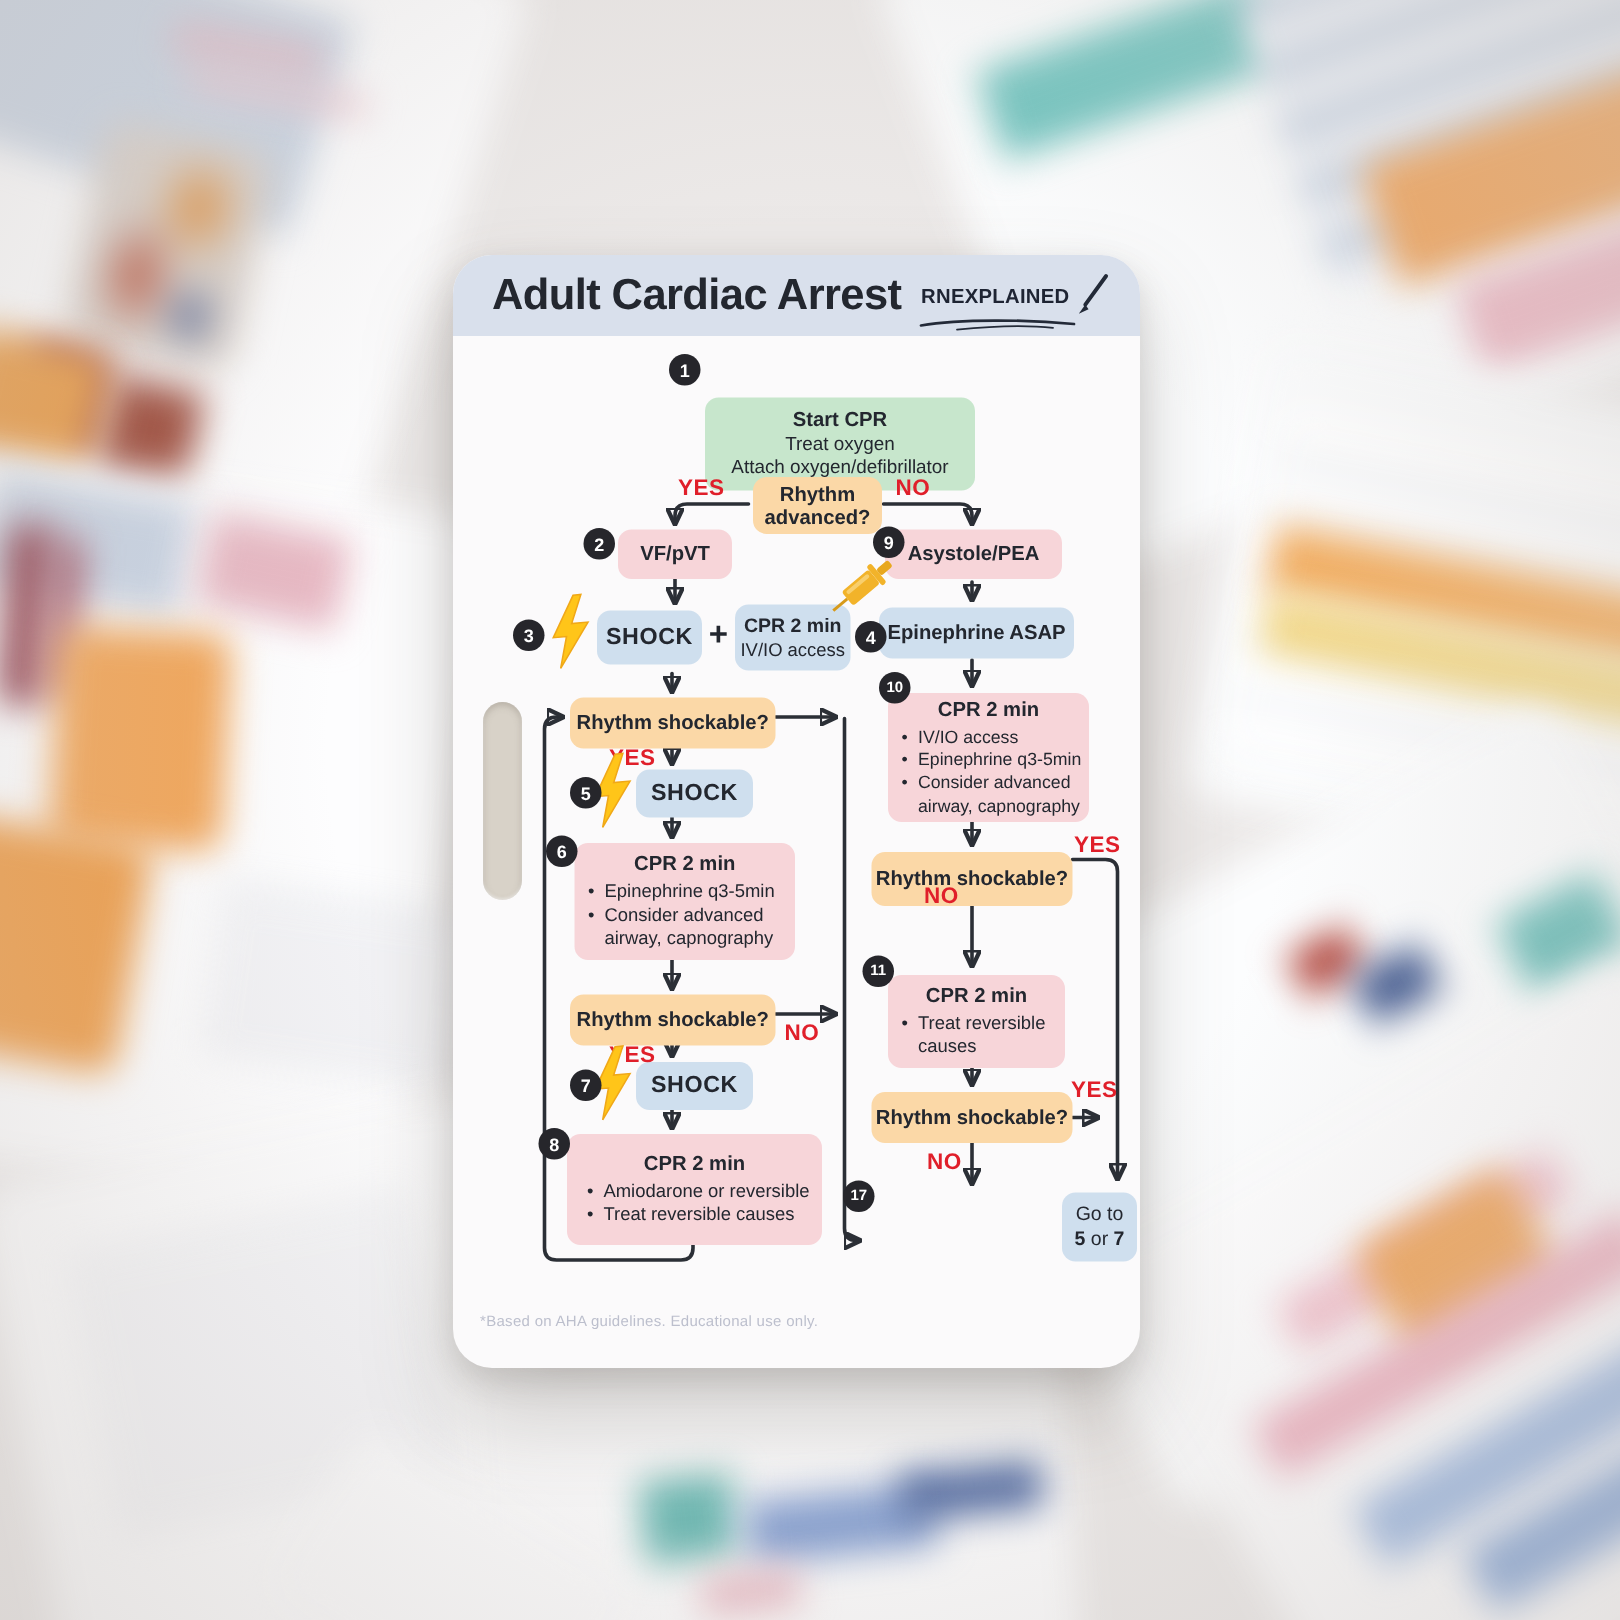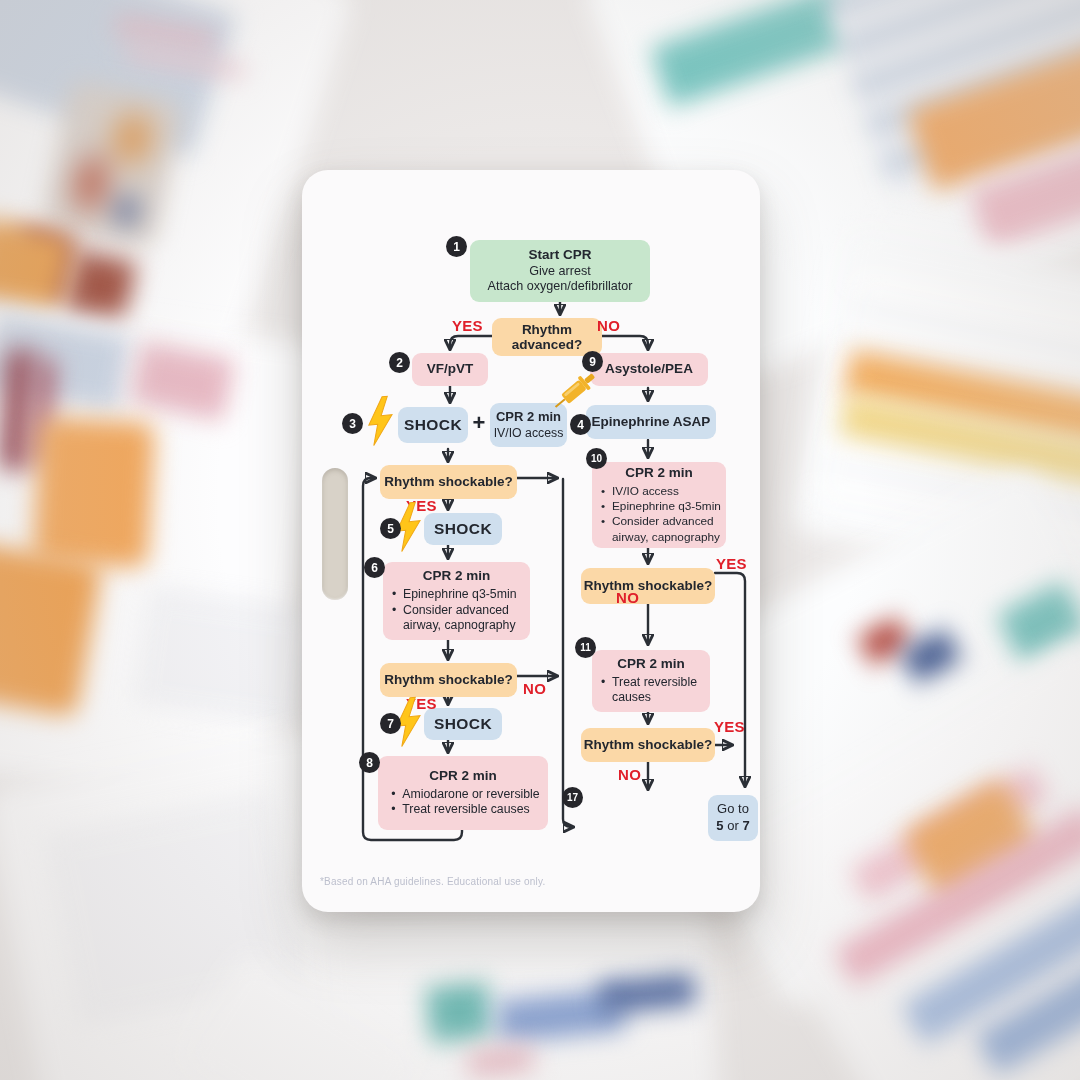--- a/index.html
+++ b/index.html
@@ -19,21 +19,21 @@
   .brand{position:relative;display:flex;align-items:center;font-weight:700;font-size:13.5px;
     color:#1e2433;letter-spacing:.2px;}
   .brand .swoosh{position:absolute;left:-4px;bottom:-9px;}
   
   .flowsvg{position:absolute;inset:0;z-index:1;}
   .flowsvg path{stroke:var(--c-arrow,#2b2f36);stroke-width:2.4;fill:none;
     stroke-linecap:round;stroke-linejoin:round;}
   .node{position:absolute;box-sizing:border-box;display:flex;flex-direction:column;
     align-items:center;justify-content:center;text-align:center;color:var(--c-ink,#23272f);
     border-radius:9px;z-index:2;}
-  .green{background:var(--c-green,#c7e6cc);} .mint{background:var(--c-mint,#c2e4d4);}
+  .green{background:var(--c-green,#c7e6cc);margin-top:25px;} .mint{background:var(--c-mint,#c2e4d4);}
   .orange{background:var(--c-orange,#fbd8a7);} .pink{background:var(--c-pink,#f7d5d9);}
   .blue{background:var(--c-blue,#cfdfee);}
   .bt{font-weight:700;font-size:13.5px;line-height:1.25;}
   .bl{font-size:12.6px;line-height:1.22;}
   .shock{font-weight:700;font-size:15.5px;letter-spacing:.4px;}
   .dec{font-weight:700;font-size:13.5px;line-height:1.12;}
   .yn{position:absolute;color:var(--c-red,#e01f2a);font-weight:700;font-size:15px;
     letter-spacing:.3px;z-index:3;}
   .badge{position:absolute;width:21px;height:21px;border-radius:50%;background:var(--c-badge,#26262b);
     color:#fff;font-weight:700;font-size:12px;display:flex;align-items:center;justify-content:center;z-index:4;}
@@ -99,20 +99,34 @@
     <div class="bgs" style="left:845px;top:815px;width:210px;height:38px;transform:rotate(-30deg);background:#f2c2cd;"></div>
     <div class="bgs" style="left:915px;top:800px;width:115px;height:85px;transform:rotate(-30deg);background:#efa55c;border-radius:10px;"></div>
     <div class="bgs" style="left:825px;top:875px;width:290px;height:42px;transform:rotate(-30deg);background:#edb2c0;"></div>
     <div class="bgs" style="left:895px;top:935px;width:270px;height:46px;transform:rotate(-30deg);background:#9db8e1;"></div>
     <div class="bgs" style="left:975px;top:990px;width:170px;height:46px;transform:rotate(-30deg);background:#86a6d7;"></div>
     <div class="bgs" style="left:195px;top:995px;width:210px;height:130px;transform:rotate(32deg);background:#fcfcfd;border-radius:18px;"></div>
   </div>
 
   <div class="card">
 
+    <div class="banner">
+      <span class="title">Adult Cardiac Arrest</span>
+      <span class="brand">
+        <span>RNEXPLAINED</span>
+        <svg width="26" height="32" viewBox="0 0 30 34" style="margin-left:1px;">
+          <path d="M27,2 L11,24" stroke="#232a38" stroke-width="3" stroke-linecap="round" fill="none"></path>
+          <path d="M11,24 L6,31 L13.5,27.5 Z" fill="#232a38"></path>
+        </svg>
+        <svg class="swoosh" width="112" height="11" viewBox="0 0 112 11">
+          <path d="M4,6 C30,1.5 75,2 106,5" stroke="#232a38" stroke-width="1.8" fill="none" stroke-linecap="round"></path>
+          <path d="M28,8.8 C55,6 78,6 92,7.6" stroke="#232a38" stroke-width="1.2" fill="none" stroke-linecap="round"></path>
+        </svg>
+      </span>
+    </div>
 
     <div class="slot"></div>
 
     <svg class="flowsvg" width="458" height="742" viewBox="0 0 458 742">
       <defs>
         <marker id="ah" viewBox="0 0 10 10" refX="7" refY="5" markerWidth="5" markerHeight="5" orient="auto-start-reverse">
           <path d="M0,0.5 L9.5,5 L0,9.5 z" fill="#2b2f36" stroke="none"></path>
         </marker>
       </defs>
       <path d="M258,130 L258,142" marker-end="url(#ah)"></path>
@@ -147,25 +161,25 @@
     <span class="badge" style="left:62px;top:387px;">6</span>
     <span class="badge" style="left:78px;top:543px;">7</span>
     <span class="badge" style="left:57px;top:582px;">8</span>
     <span class="badge" style="left:280px;top:181px;">9</span>
     <span class="badge sm" style="left:284px;top:278px;">10</span>
     <span class="badge sm" style="left:273px;top:467px;">11</span>
     <span class="badge sm" style="left:260px;top:617px;">17</span>
 
     <div class="node green" style="left:168px;top:70px;width:180px;height:62px;">
       <span class="bt">Start CPR</span>
-      <span class="bl">Give arrest</span>
+      <span class="bl">Treat oxygen</span>
       <span class="bl">Attach oxygen/defibrillator</span>
     </div>
 
-    <div class="node orange" style="left:190px;top:148px;width:110px;height:38px;">
+    <div class="node orange" style="left:200px;top:148px;width:86px;height:38px;">
       <span class="dec">Rhythm</span>
       <span class="dec">advanced?</span>
     </div>
     <span class="yn" style="left:150px;top:147px;">YES</span>
     <span class="yn" style="left:295px;top:147px;">NO</span>
 
     <div class="node pink" style="left:110px;top:183px;width:76px;height:33px;">
       <span class="bt">VF/pVT</span>
     </div>
     <div class="node pink" style="left:288px;top:183px;width:118px;height:33px;">

